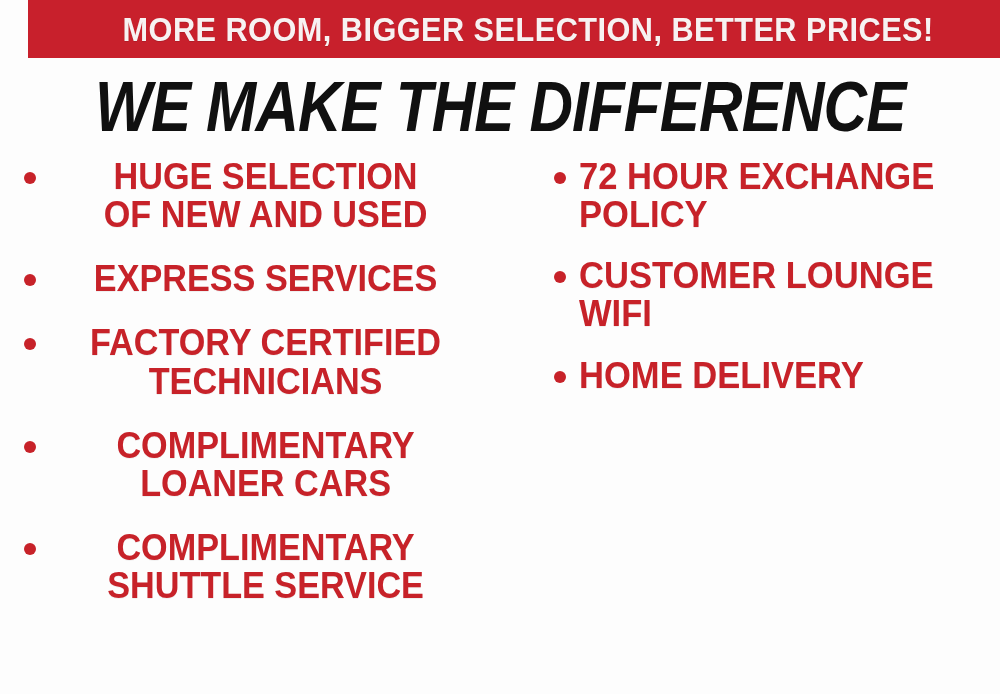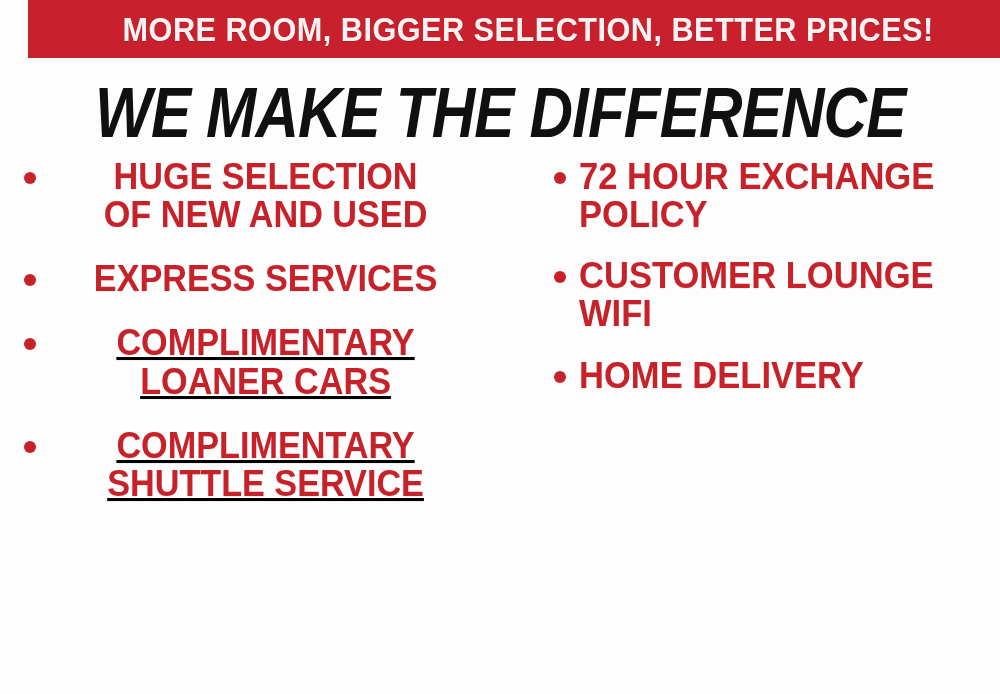--- a/index.html
+++ b/index.html
@@ -44,21 +44,21 @@
     white-space: nowrap;
     transform: scaleX(0.93);
     transform-origin: center center;
     text-shadow: 0 1px 0 rgba(0,0,0,0.12);
   }
 
   
   .headline-wrap {
     position: absolute;
     left: 0;
-    top: 64px;
+    top: 58px;
     width: 1000px;
     height: 97px;
     display: flex;
     align-items: center;
     justify-content: center;
   }
   .headline {
     color: #101010;
     font-size: 70px;
     font-weight: bold;
@@ -114,21 +114,21 @@
     letter-spacing: 0px;
     white-space: pre-line;
     transform: scaleX(0.95);
     transform-origin: left center;
     text-shadow: 0 1px 0 rgba(0,0,0,0.05);
   }
   .col-right .bullet-text { transform: scaleX(0.96); }
 
   
   .nudge-1 { }
-  .nudge-2 { margin-top: 4px; text-decoration: underline; }
+  .nudge-2 { margin-top: 4px; }
   .nudge-3 { margin-top: 12px; }
 </style>
 </head>
 <body>
 
 <div id="poster" style="background: rgb(253, 253, 253);">
 
   <div class="banner" style="background: rgb(200, 32, 44);">
     <span class="banner-text" style="color: rgb(247, 242, 242);">MORE ROOM, BIGGER SELECTION, BETTER PRICES!</span>
   </div>
@@ -145,20 +145,25 @@
         <span class="bullet-dot" style="background: rgb(199, 34, 41);"></span>
         <span class="bullet-text" style="color: rgb(199, 34, 41);">HUGE SELECTION
 OF NEW AND USED</span>
       </div>
 
       <div class="bullet-item nudge-1">
         <span class="bullet-dot" style="background: rgb(199, 34, 41);"></span>
         <span class="bullet-text" style="color: rgb(199, 34, 41);">EXPRESS SERVICES</span>
       </div>
 
+      <div class="bullet-item nudge-1">
+        <span class="bullet-dot" style="background: rgb(199, 34, 41);"></span>
+        <span class="bullet-text" style="color: rgb(199, 34, 41);">FACTORY CERTIFIED
+TECHNICIANS</span>
+      </div>
 
       <div class="bullet-item nudge-2">
         <span class="bullet-dot" style="background: rgb(199, 34, 41);"></span>
         <span class="bullet-text" style="color: rgb(199, 34, 41);">COMPLIMENTARY
 LOANER CARS</span>
       </div>
 
       <div class="bullet-item nudge-2">
         <span class="bullet-dot" style="background: rgb(199, 34, 41);"></span>
         <span class="bullet-text" style="color: rgb(199, 34, 41);">COMPLIMENTARY

